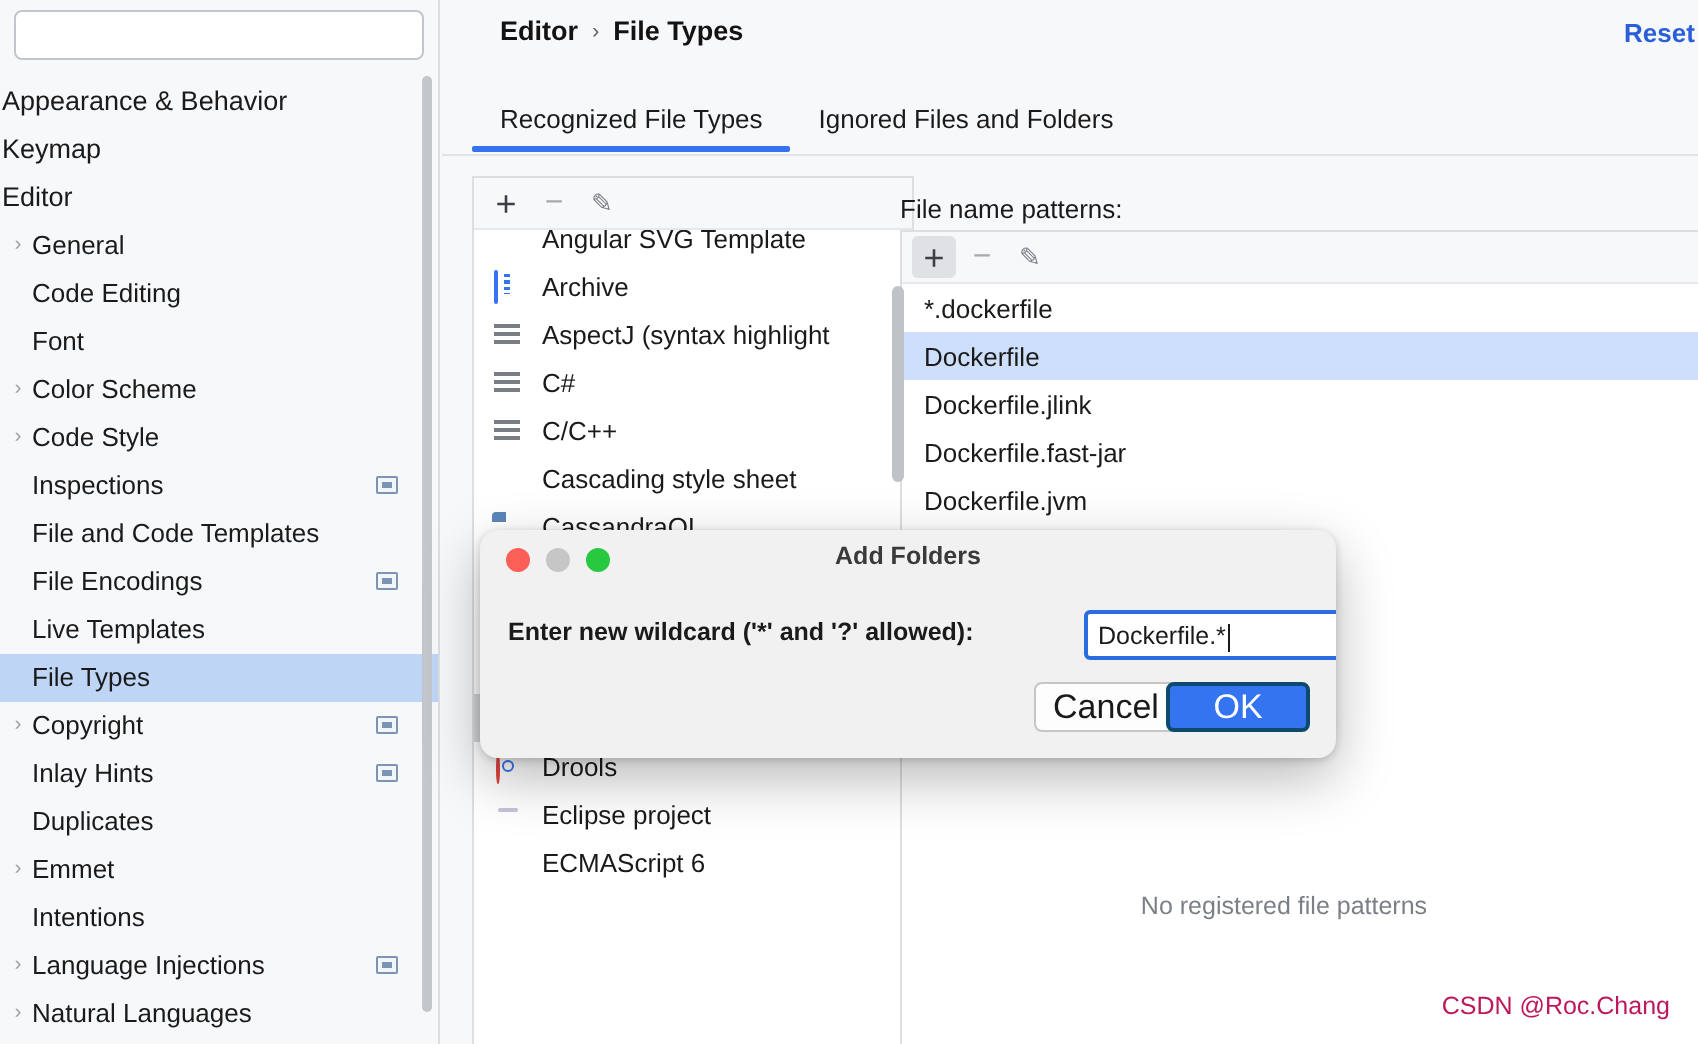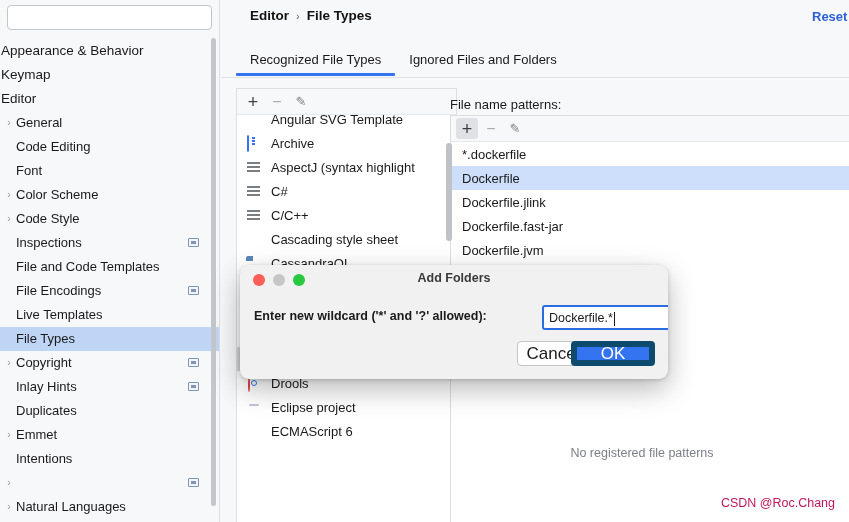--- a/index.html
+++ b/index.html
@@ -211,21 +211,21 @@
   }
   .caret {
     display: inline-block; width: 1px; height: 14px; background: #1a1a1a;
     margin-left: 1px; position: relative; top: 1px;
   }
   .dlg-btn {
     position: absolute; top: 76px; height: 25px; border-radius: 4px;
     font-size: 17px; display: flex; align-items: center; justify-content: center;
   }
   #cancel-button { right: 79px; width: 72px; background: #fdfdfd; border: 1px solid #c6c6c6; color: #1a1a1a; }
-  #ok-button { right: 13px; width: 84px; background: #3574f0; border: 6px solid #0c4a6e; color: #ffffff; }
+  #ok-button { right: 13px; width: 72px; background: #3574f0; border: 2px solid #0c4a6e; color: #ffffff; }
 </style>
 </head>
 <body>
 
 <div id="root">
 
   <div id="sidebar">
     <div id="search-wrap">
       <input id="search-input" type="text" placeholder="" style="">
     </div>
@@ -288,20 +288,21 @@
         </div>
         <div class="tree-item child">
           <span class="twisty">›</span>
           <span class="tree-label">Emmet</span>
         </div>
         <div class="tree-item child">
           <span class="tree-label">Intentions</span>
         </div>
         <div class="tree-item child">
           <span class="twisty">›</span>
+          <span class="tree-label">Language Injections</span>
           <span class="cfg-badge"></span>
         </div>
         <div class="tree-item child">
           <span class="twisty">›</span>
           <span class="tree-label">Natural Languages</span>
         </div>
       </div>
     <div id="sidebar-scroll"></div>
   </div>
 

